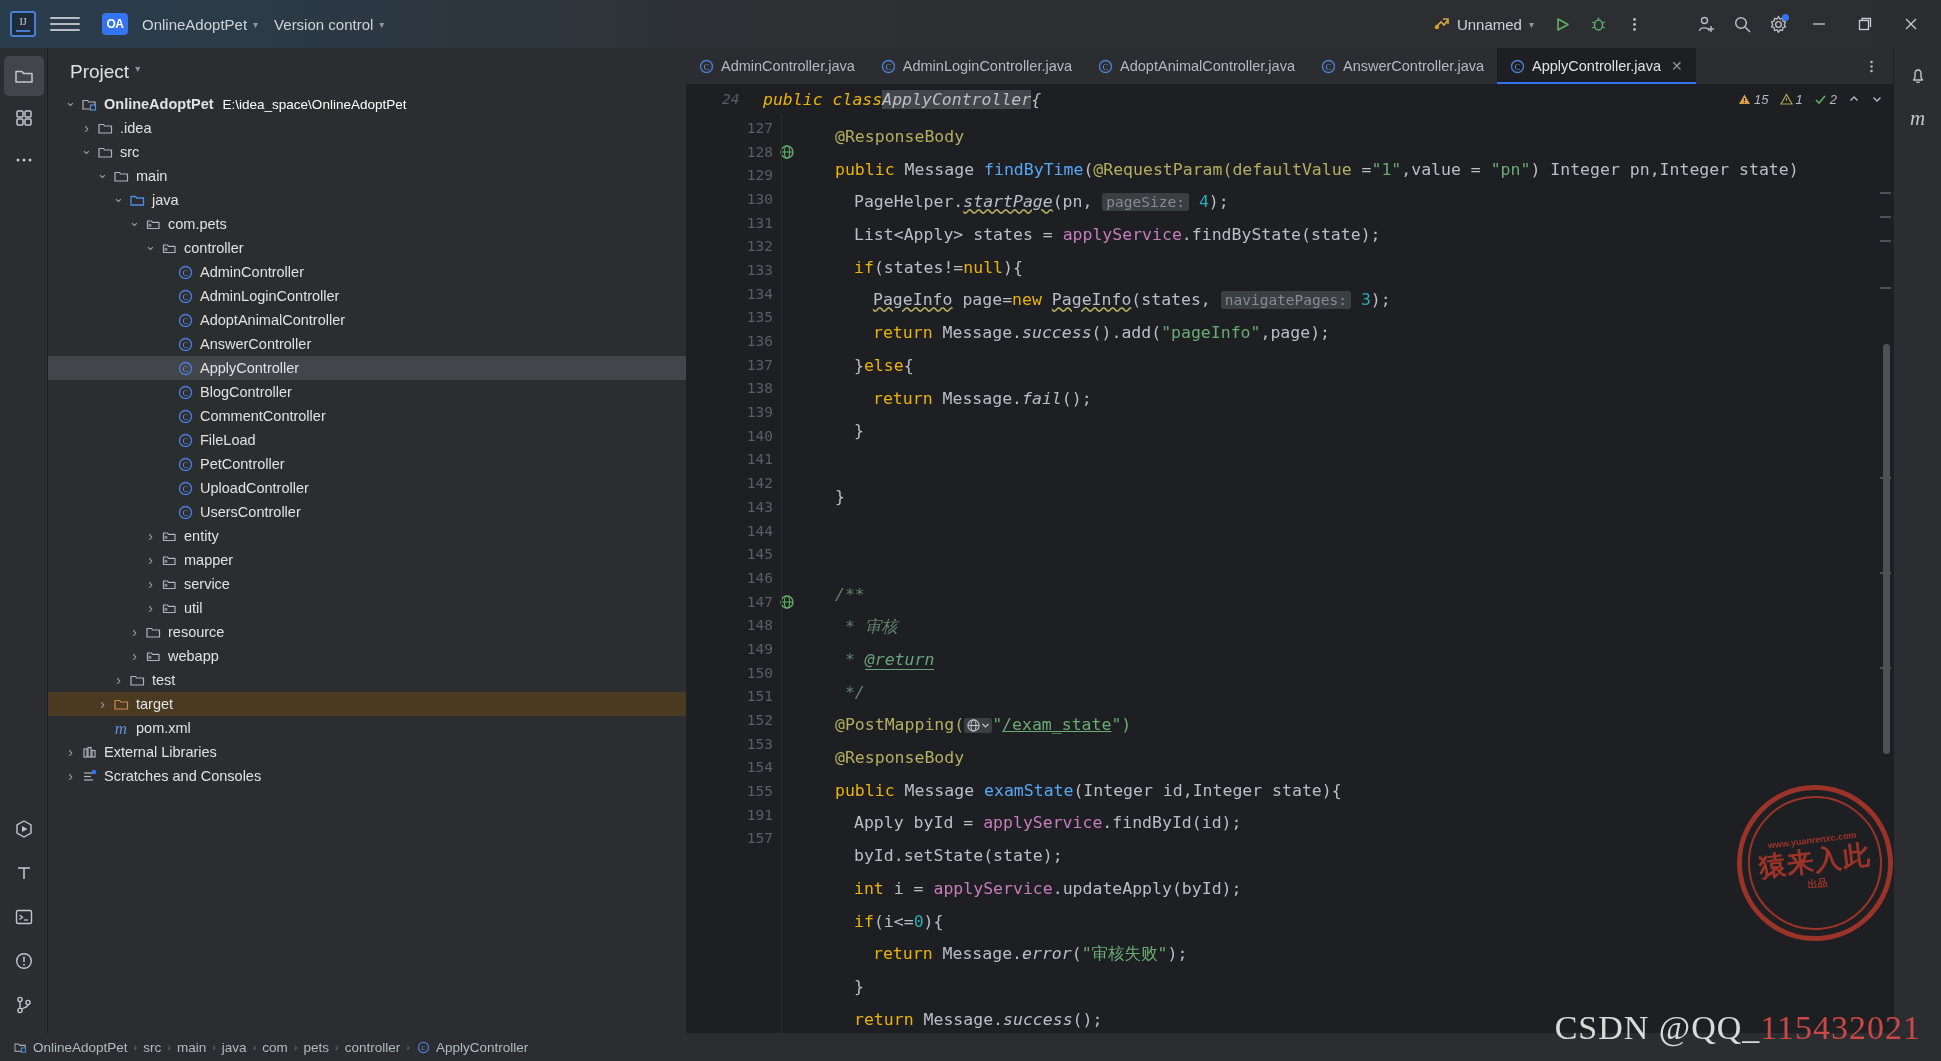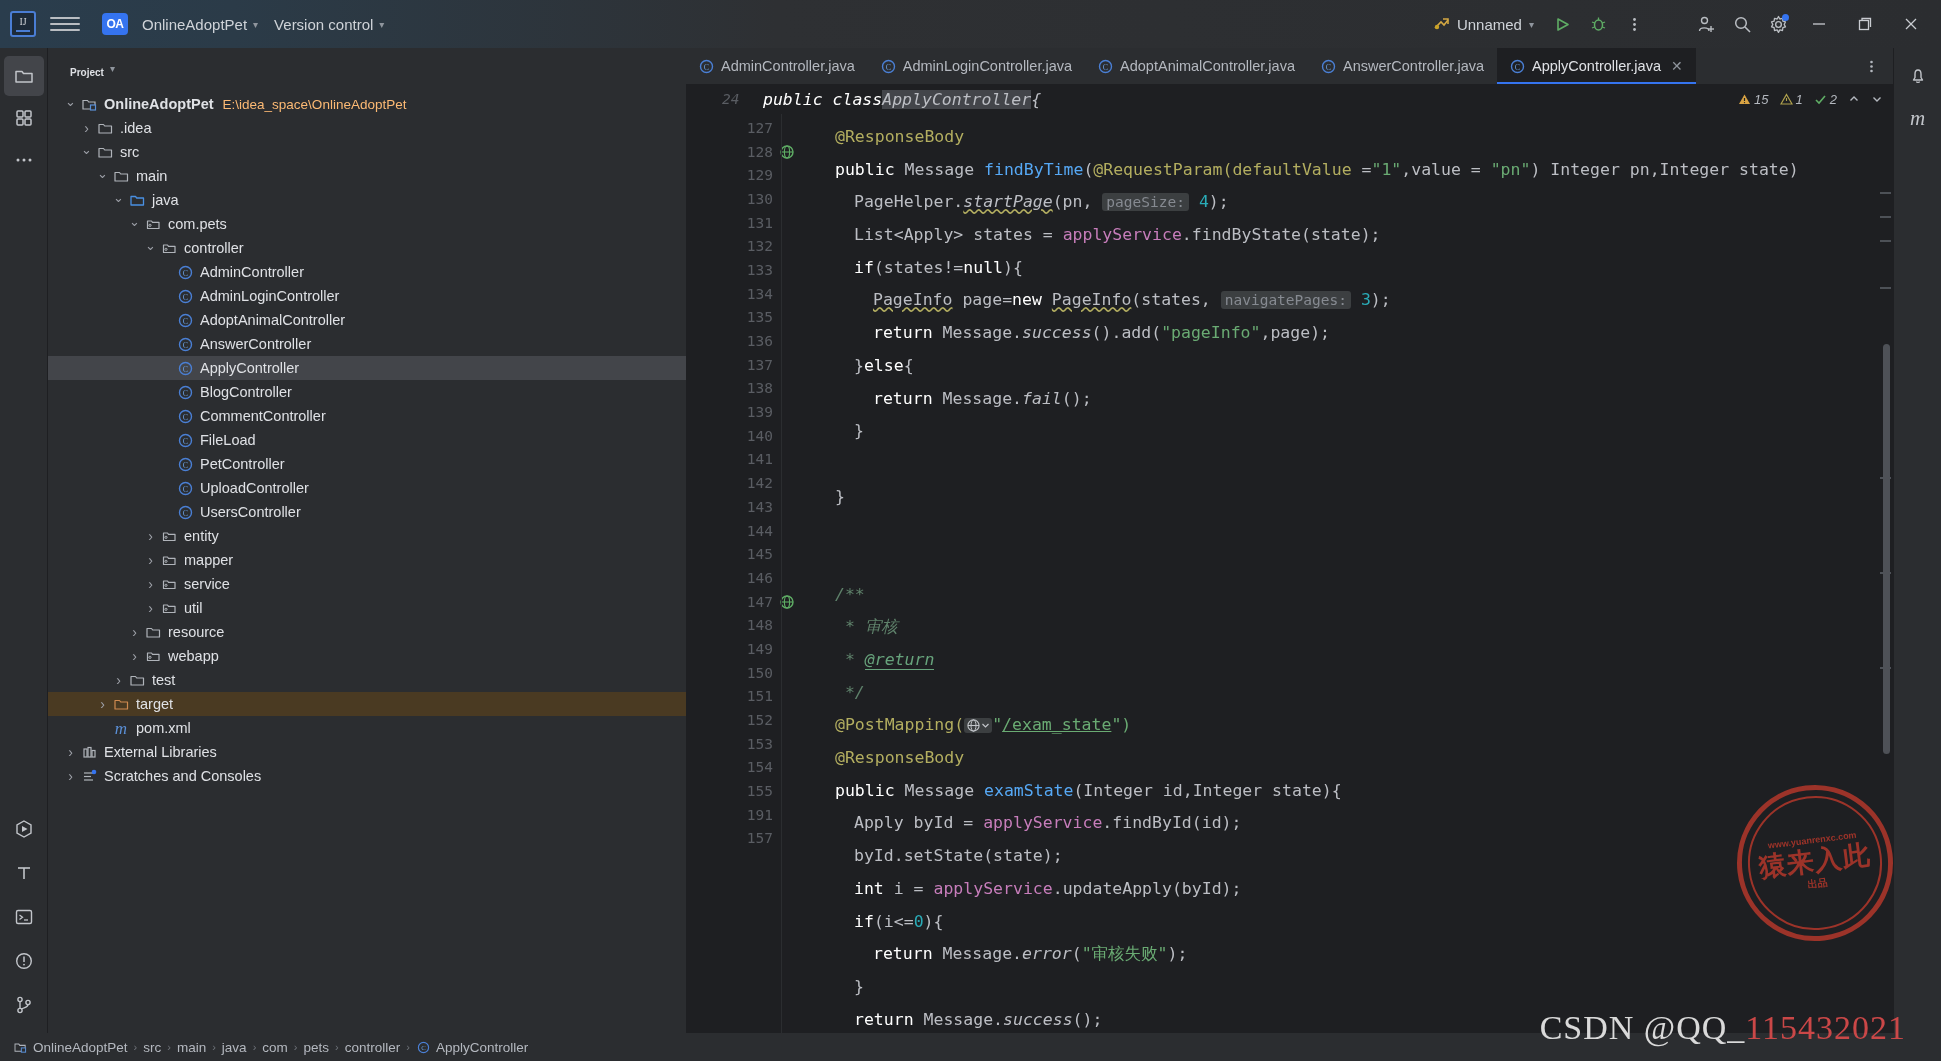--- a/index.html
+++ b/index.html
@@ -70,33 +70,33 @@
   
   .actbar-r { width: 48px; flex: 0 0 48px; background: #2b2d30;
     display: flex; flex-direction: column; align-items: center;
     padding-top: 8px; border-left: 1px solid #1e1f22; }
 
   
   .projpanel { width: 638px; flex: 0 0 638px; background: #2b2d30;
     display: flex; flex-direction: column; min-width: 0; }
   .proj-header { height: 40px; display: flex; align-items: center;
     padding: 0 12px 0 22px; gap: 6px; }
-  .proj-header .t { font-size: 10px; font-weight: bold; color: #dfe1e5; margin-top: 8px; }
+  .proj-header .t { font-size: 19px; font-weight: normal; color: #dfe1e5; margin-top: 8px; }
   .tree { flex: 1; overflow: hidden; padding-top: 4px; font-size: 14.5px; }
   .tnode { height: 24px; display: flex; align-items: center; cursor: pointer;
     white-space: nowrap; padding-right: 6px; }
   .tnode.sel { background: #43454a; }
   .tnode.target-hl { background: #4a3a22; }
   .tw { width: 17px; flex: 0 0 17px; display: flex; align-items: center;
     justify-content: center; color: #9da0a8; font-size: 10px; }
   .ticon { width: 20px; flex: 0 0 20px; display: flex; align-items: center;
     justify-content: center; margin-right: 5px; }
   .tlabel { color: #dfe1e5; }
   .tlabel.bold { font-weight: bold; }
-  .tpath { color: #fdba74; margin-left: 9px; font-size: 13.5px; }
+  .tpath { color: #ffffff; margin-left: 9px; font-size: 13.5px; }
 
   
   .editor { flex: 1; display: flex; flex-direction: column; min-width: 0;
     background: #1e1f22; }
   .tabsrow { height: 36px; flex: 0 0 36px; background: #2b2d30;
     display: flex; align-items: stretch; position: relative; }
   .etab { display: flex; align-items: center; gap: 7px; padding: 0 13px;
     font-size: 14.5px; color: #b4b8bf; cursor: pointer; position: relative;
     white-space: nowrap; }
   .etab.active { background: #1e1f22; color: #dfe1e5; }
@@ -122,21 +122,21 @@
     padding-top: 2px; }
   .gline { height: 23.7px; display: flex; align-items: center;
     justify-content: flex-end; padding-right: 8px; position: relative; }
   .gmark { position: absolute; right: -14px; width: 16px; height: 16px; }
   .codecol { flex: 1; position: relative; overflow: hidden;
     font-family: "DejaVu Sans Mono", monospace; font-size: 16.5px;
     padding-top: 2px; line-height: 23.7px; white-space: pre; }
   .cline { height: 23.7px; padding-left: 16px; color: #bcbec4; margin-top: 9px; }
 
   
-  .kw  { color: #ffffff; }
+  .kw  { color: #eab308; }
   .ann { color: #b3ae60; }
   .mth { color: #56a8f5; }
   .fld { color: #c77dbb; }
   .str { color: #6aab73; }
   .num { color: #2aacb8; }
   .doc { color: #5f826b; font-style: italic; }
   .doctag { color: #67a37c; font-style: italic; border-bottom: 1px solid #67a37c; }
   .id  { color: #bcbec4; }
   .hintp { background: #3c3f41; color: #868a91; border-radius: 3px;
     padding: 1px 4px; font-size: 14.5px; }
@@ -164,21 +164,21 @@
     height: 156px; border-radius: 50%; border: 5px solid #c0392b;
     opacity: 0.78; display: flex; align-items: center; justify-content: center;
     flex-direction: column; color: #c0392b; font-weight: bold;
     transform: rotate(-7deg); pointer-events: none; }
   .stamp .inner { border: 2px solid #c0392b; border-radius: 50%;
     width: 134px; height: 134px; display: flex; flex-direction: column;
     align-items: center; justify-content: center; }
   .stamp .big { font-size: 27px; letter-spacing: 1px; line-height: 1.05; }
   .stamp .sm { font-size: 10px; margin-top: 2px; }
   .stamp .tiny { font-size: 9px; margin-bottom: 2px; }
-  .csdn { position: absolute; right: 35px; bottom: 14px; font-size: 34px;
+  .csdn { position: absolute; right: 20px; bottom: 14px; font-size: 34px;
     color: #e9e9e9; font-family: "Liberation Serif", serif; opacity: 0.92;
     pointer-events: none; letter-spacing: 1px; }
   .csdn .red { color: #d94b4b; }
 
   svg { display: block; }
 </style>
 </head>
 <body>
 
 <div id="app">

